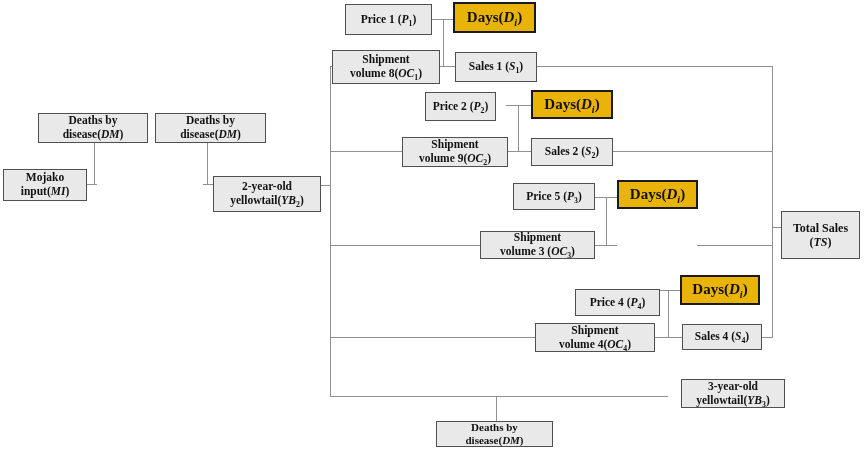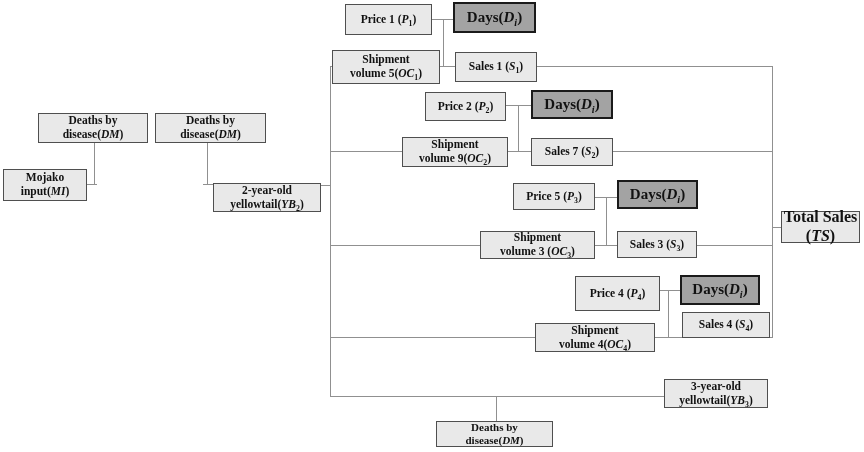--- a/index.html
+++ b/index.html
@@ -9,50 +9,50 @@
   }
   .node{
     position:absolute;box-sizing:border-box;
     background:#e9e9e9;border:1.5px solid #4f4f4f;
     display:flex;flex-direction:column;justify-content:center;align-items:center;
     font-weight:bold;font-size:11.5px;line-height:1.18;text-align:left;
     white-space:nowrap;
   }
   .node .v{font-style:italic;}
   .node sub{font-size:0.68em;line-height:0;}
-  .days{background:#a3a3a3;border:2px solid #1a1a1a;font-size:15px;}
+  .days{background:#eab308;border:2px solid #1a1a1a;font-size:15px;}
   .days sub{font-style:italic;}
   .ln{position:absolute;background:#909090;}
   .h{height:1px;}
   .vt{width:1px;}
 
   
   #n-deaths1{left:38px;top:113px;width:110px;height:30px}
   #n-deaths2{left:155px;top:113px;width:111px;height:30px}
   #n-mojako{left:3px;top:169px;width:84px;height:32px}
   #n-yb1{left:97px;top:169px;width:106px;height:31px}
-  #n-yb2{left:213px;top:183px;width:108px;height:29px}
+  #n-yb2{left:213px;top:176px;width:108px;height:36px}
   #n-price1{left:345px;top:4px;width:87px;height:31px}
   #n-days1{left:453px;top:2px;width:83px;height:31px}
   #n-oc1{left:332px;top:50px;width:108px;height:34px}
   #n-sales1{left:455px;top:52px;width:82px;height:30px}
-  #n-price2{left:425px;top:92px;width:81px;height:29px}
+  #n-price2{left:425px;top:92px;width:71px;height:29px}
   #n-days2{left:531px;top:90px;width:82px;height:29px}
   #n-oc2{left:402px;top:137px;width:106px;height:30px}
   #n-sales2{left:531px;top:138px;width:82px;height:28px}
   #n-price3{left:513px;top:183px;width:82px;height:27px}
   #n-days3{left:617px;top:180px;width:81px;height:29px}
   #n-oc3{left:480px;top:231px;width:115px;height:28px}
   #n-sales3{left:617px;top:231px;width:80px;height:27px}
-  #n-price4{left:575px;top:276px;width:85px;height:35px}
+  #n-price4{left:575px;top:289px;width:85px;height:27px}
   #n-days4{left:680px;top:275px;width:80px;height:30px}
   #n-oc4{left:535px;top:323px;width:120px;height:29px}
-  #n-sales4{left:682px;top:312px;width:88px;height:26px}
-  #n-total{left:781px;top:211px;width:79px;height:32px;font-size:16px}
-  #n-yb3{left:664px;top:379px;width:104px;height:29px}
+  #n-sales4{left:682px;top:324px;width:80px;height:26px}
+  #n-total{left:781px;top:211px;width:79px;height:48px;font-size:12px}
+  #n-yb3{left:681px;top:379px;width:104px;height:29px}
   #n-deaths3{left:436px;top:421px;width:117px;height:26px;font-size:11px}
 
   
   #l-vd1{left:94px;top:143px;height:41px}
   #l-vd2{left:207px;top:143px;height:41px}
   #l-m-y1{left:87px;top:184px;width:10px}
   #l-y1-y2{left:203px;top:184px;width:10px}
   #l-y2-bus{left:321px;top:185px;width:10px}
   #l-bus{left:330px;top:66px;height:331px}
   #l-r1a{left:330px;top:66px;width:3px}
@@ -140,60 +140,57 @@
   <div class="node" id="n-price1">
     <span class="t"><span>Price 1 (</span><span class="v">P</span><sub>1</sub><span>)</span></span>
   </div>
 
   <div class="node days" id="n-days1">
     <span class="t"><span>Days(</span><span class="v">D</span><sub>i</sub><span>)</span></span>
   </div>
 
   <div class="node" id="n-oc1">
     <span class="t">Shipment</span>
-    <span class="t"><span>volume 5(</span><span class="v">OC</span><sub>1</sub><span>)</span></span>
+    <span class="t"><span>volume 8(</span><span class="v">OC</span><sub>1</sub><span>)</span></span>
   </div>
 
   <div class="node" id="n-sales1">
     <span class="t"><span>Sales 1 (</span><span class="v">S</span><sub>1</sub><span>)</span></span>
   </div>
 
   <div class="node" id="n-price2">
     <span class="t"><span>Price 2 (</span><span class="v">P</span><sub>2</sub><span>)</span></span>
   </div>
 
   <div class="node days" id="n-days2">
     <span class="t"><span>Days(</span><span class="v">D</span><sub>i</sub><span>)</span></span>
   </div>
 
   <div class="node" id="n-oc2">
     <span class="t">Shipment</span>
     <span class="t"><span>volume 9(</span><span class="v">OC</span><sub>2</sub><span>)</span></span>
   </div>
 
   <div class="node" id="n-sales2">
-    <span class="t"><span>Sales 7 (</span><span class="v">S</span><sub>2</sub><span>)</span></span>
+    <span class="t"><span>Sales 2 (</span><span class="v">S</span><sub>2</sub><span>)</span></span>
   </div>
 
   <div class="node" id="n-price3">
     <span class="t"><span>Price 5 (</span><span class="v">P</span><sub>3</sub><span>)</span></span>
   </div>
 
   <div class="node days" id="n-days3">
     <span class="t"><span>Days(</span><span class="v">D</span><sub>i</sub><span>)</span></span>
   </div>
 
   <div class="node" id="n-oc3">
     <span class="t">Shipment</span>
     <span class="t"><span>volume 3 (</span><span class="v">OC</span><sub>3</sub><span>)</span></span>
   </div>
 
-  <div class="node" id="n-sales3">
-    <span class="t"><span>Sales 3 (</span><span class="v">S</span><sub>3</sub><span>)</span></span>
-  </div>
 
   <div class="node" id="n-price4">
     <span class="t"><span>Price 4 (</span><span class="v">P</span><sub>4</sub><span>)</span></span>
   </div>
 
   <div class="node days" id="n-days4">
     <span class="t"><span>Days(</span><span class="v">D</span><sub>i</sub><span>)</span></span>
   </div>
 
   <div class="node" id="n-oc4">

